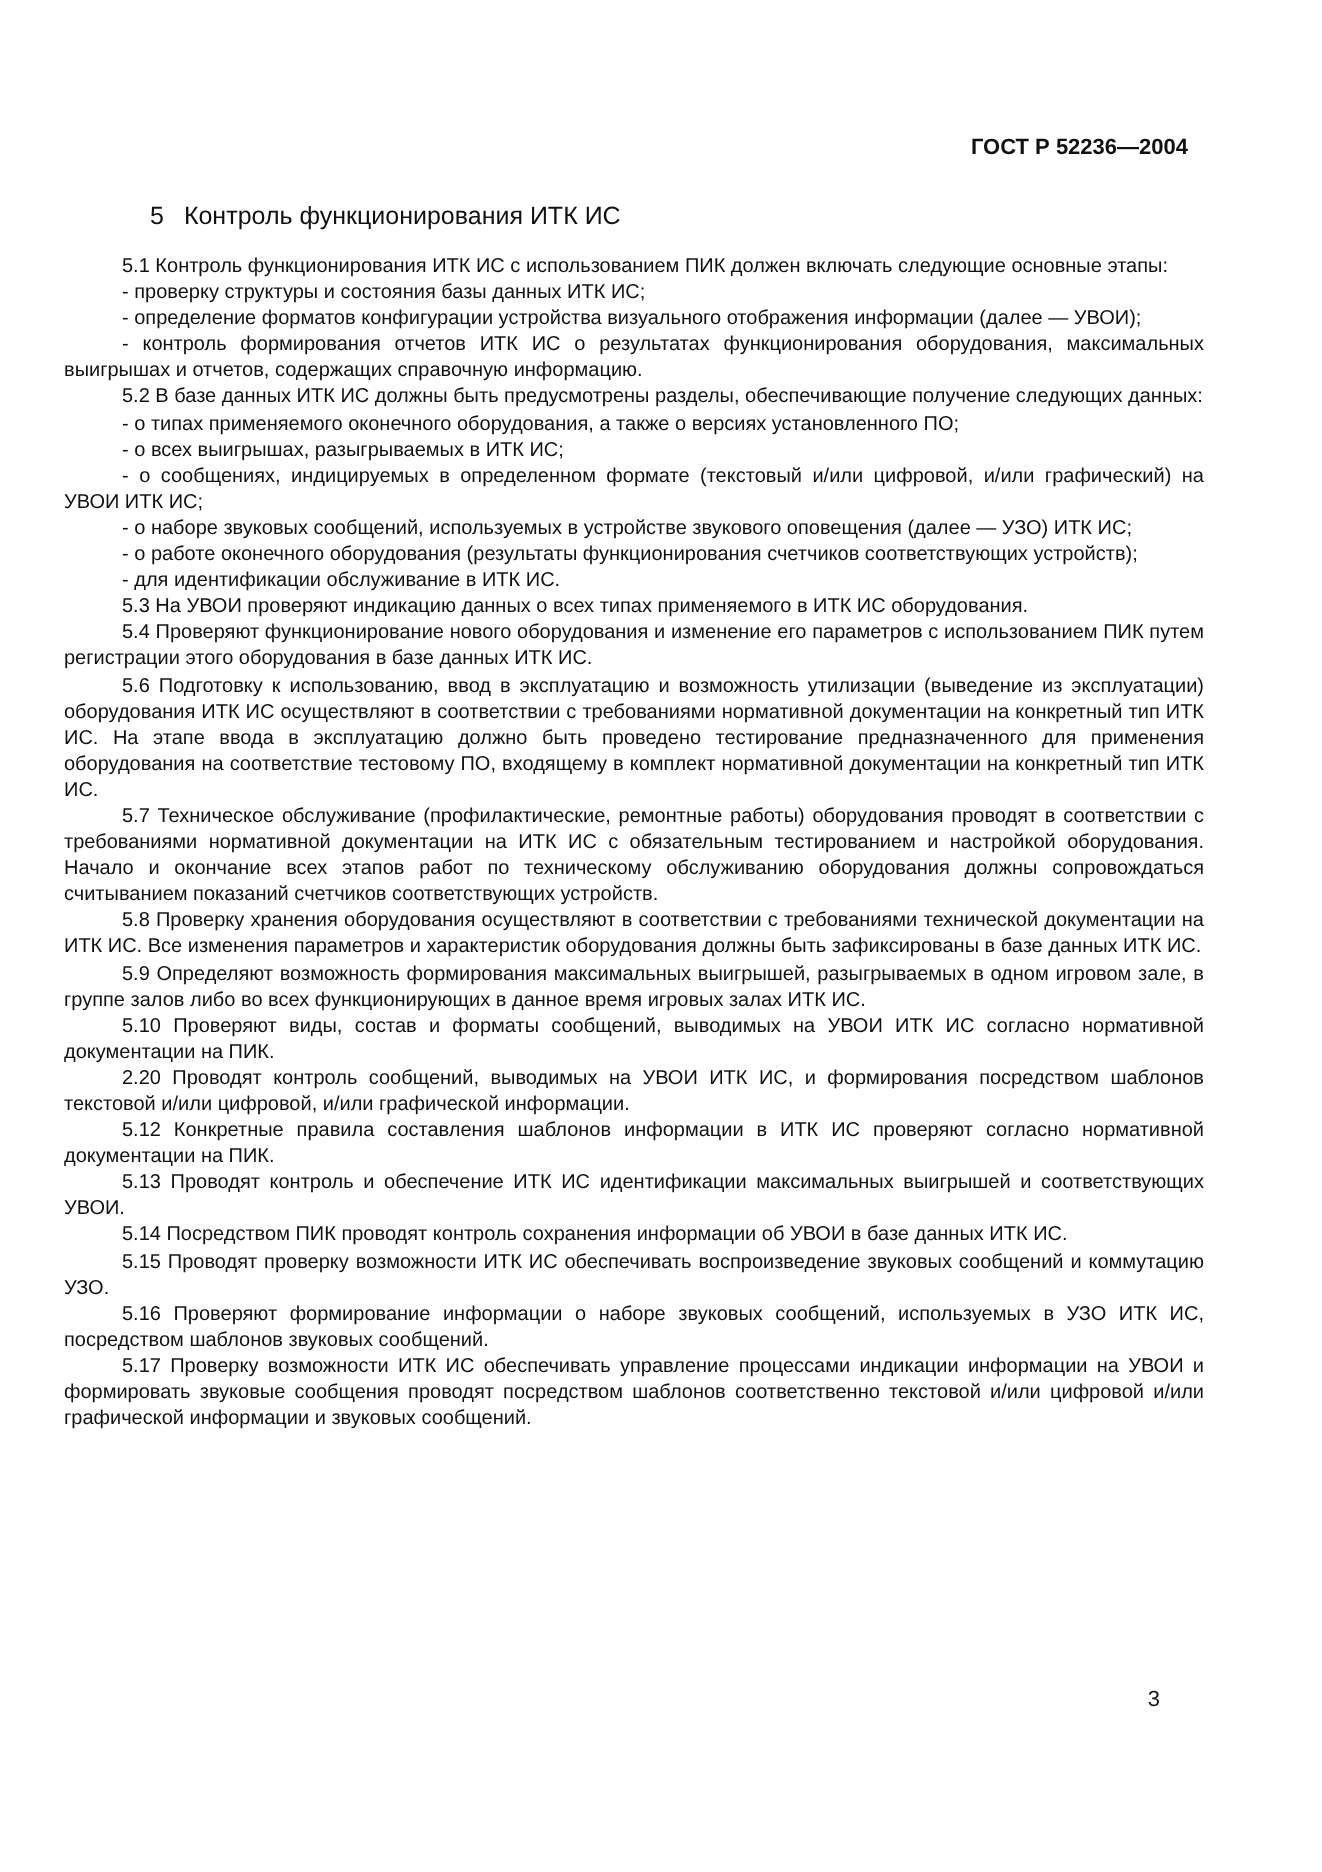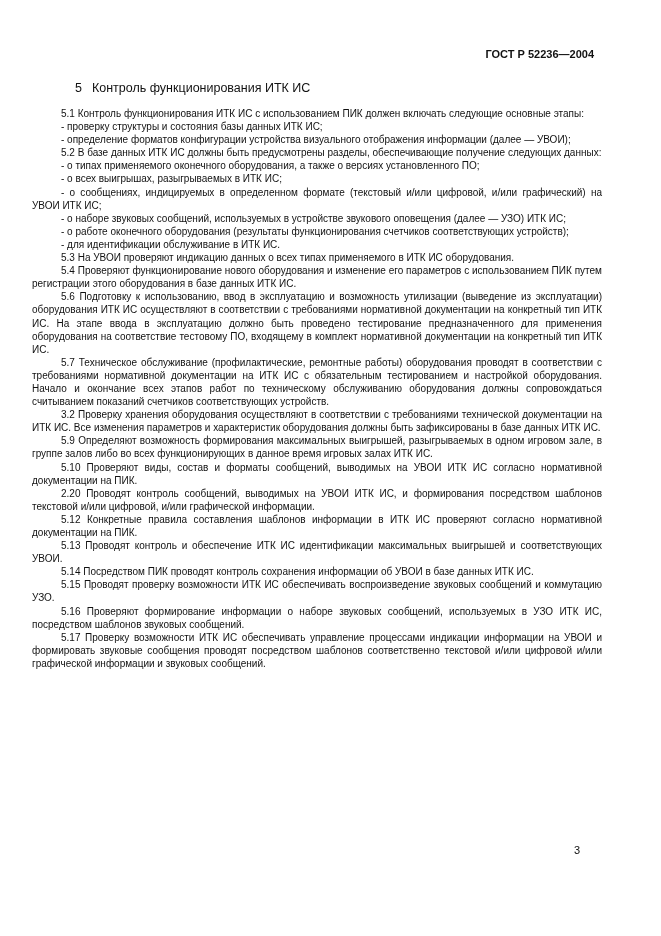--- a/index.html
+++ b/index.html
@@ -12,21 +12,21 @@
     width: 661px;
     height: 936px;
     background: #ffffff;
     font-family: "Liberation Sans", sans-serif;
     color: #111111;
     overflow: hidden;
   }
   .content {
     position: absolute;
     left: 32px;
-    top: 48px;
+    top: 68px;
     width: 570px;
   }
   .doc-header {
     text-align: right;
     padding-right: 8px;
     font-weight: bold;
     font-size: 11px;
     line-height: 13px;
   }
   .section-heading {
@@ -66,32 +66,33 @@
     <div class="doc-header">ГОСТ Р 52236—2004</div>
 
     <div class="section-heading">
       <span class="sec-num">5</span><span>Контроль функционирования ИТК ИС</span>
     </div>
 
     <div class="paras" id="paragraphs">
         <p class="para">5.1 Контроль функционирования ИТК ИС с использованием ПИК должен включать следующие основные этапы:</p>
         <p class="para">- проверку структуры и состояния базы данных ИТК ИС;</p>
         <p class="para">- определение форматов конфигурации устройства визуального отображения информации (далее — УВОИ);</p>
+        <p class="para">- контроль формирования отчетов ИТК ИС о результатах функционирования оборудования, максимальных выигрышах и отчетов, содержащих справочную информацию.</p>
         <p class="para">5.2 В базе данных ИТК ИС должны быть предусмотрены разделы, обеспечивающие получение следующих данных:</p>
         <p class="para">- о типах применяемого оконечного оборудования, а также о версиях установленного ПО;</p>
         <p class="para">- о всех выигрышах, разыгрываемых в ИТК ИС;</p>
         <p class="para">- о сообщениях, индицируемых в определенном формате (текстовый и/или цифровой, и/или графический) на УВОИ ИТК ИС;</p>
         <p class="para">- о наборе звуковых сообщений, используемых в устройстве звукового оповещения (далее — УЗО) ИТК ИС;</p>
         <p class="para">- о работе оконечного оборудования (результаты функционирования счетчиков соответствующих устройств);</p>
         <p class="para">- для идентификации обслуживание в ИТК ИС.</p>
         <p class="para">5.3 На УВОИ проверяют индикацию данных о всех типах применяемого в ИТК ИС оборудования.</p>
         <p class="para">5.4 Проверяют функционирование нового оборудования и изменение его параметров с использованием ПИК путем регистрации этого оборудования в базе данных ИТК ИС.</p>
         <p class="para">5.6 Подготовку к использованию, ввод в эксплуатацию и возможность утилизации (выведение из эксплуатации) оборудования ИТК ИС осуществляют в соответствии с требованиями нормативной документации на конкретный тип ИТК ИС. На этапе ввода в эксплуатацию должно быть проведено тестирование предназначенного для применения оборудования на соответствие тестовому ПО, входящему в комплект нормативной документации на конкретный тип ИТК ИС.</p>
         <p class="para">5.7 Техническое обслуживание (профилактические, ремонтные работы) оборудования проводят в соответствии с требованиями нормативной документации на ИТК ИС с обязательным тестированием и настройкой оборудования. Начало и окончание всех этапов работ по техническому обслуживанию оборудования должны сопровождаться считыванием показаний счетчиков соответствующих устройств.</p>
-        <p class="para">3.2 Проверку хранения оборудования осуществляют в соответствии с требованиями технической документации на ИТК ИС. Все изменения параметров и характеристик оборудования должны быть зафиксированы в базе данных ИТК ИС.</p>
+        <p class="para">5.8 Проверку хранения оборудования осуществляют в соответствии с требованиями технической документации на ИТК ИС. Все изменения параметров и характеристик оборудования должны быть зафиксированы в базе данных ИТК ИС.</p>
         <p class="para">5.9 Определяют возможность формирования максимальных выигрышей, разыгрываемых в одном игровом зале, в группе залов либо во всех функционирующих в данное время игровых залах ИТК ИС.</p>
         <p class="para">5.10 Проверяют виды, состав и форматы сообщений, выводимых на УВОИ ИТК ИС согласно нормативной документации на ПИК.</p>
         <p class="para">2.20 Проводят контроль сообщений, выводимых на УВОИ ИТК ИС, и формирования посредством шаблонов текстовой и/или цифровой, и/или графической информации.</p>
         <p class="para">5.12 Конкретные правила составления шаблонов информации в ИТК ИС проверяют согласно нормативной документации на ПИК.</p>
         <p class="para">5.13 Проводят контроль и обеспечение ИТК ИС идентификации максимальных выигрышей и соответствующих УВОИ.</p>
         <p class="para">5.14 Посредством ПИК проводят контроль сохранения информации об УВОИ в базе данных ИТК ИС.</p>
         <p class="para">5.15 Проводят проверку возможности ИТК ИС обеспечивать воспроизведение звуковых сообщений и коммутацию УЗО.</p>
         <p class="para">5.16 Проверяют формирование информации о наборе звуковых сообщений, используемых в УЗО ИТК ИС, посредством шаблонов звуковых сообщений.</p>
         <p class="para">5.17 Проверку возможности ИТК ИС обеспечивать управление процессами индикации информации на УВОИ и формировать звуковые сообщения проводят посредством шаблонов соответственно текстовой и/или цифровой и/или графической информации и звуковых сообщений.</p>
       </div>

